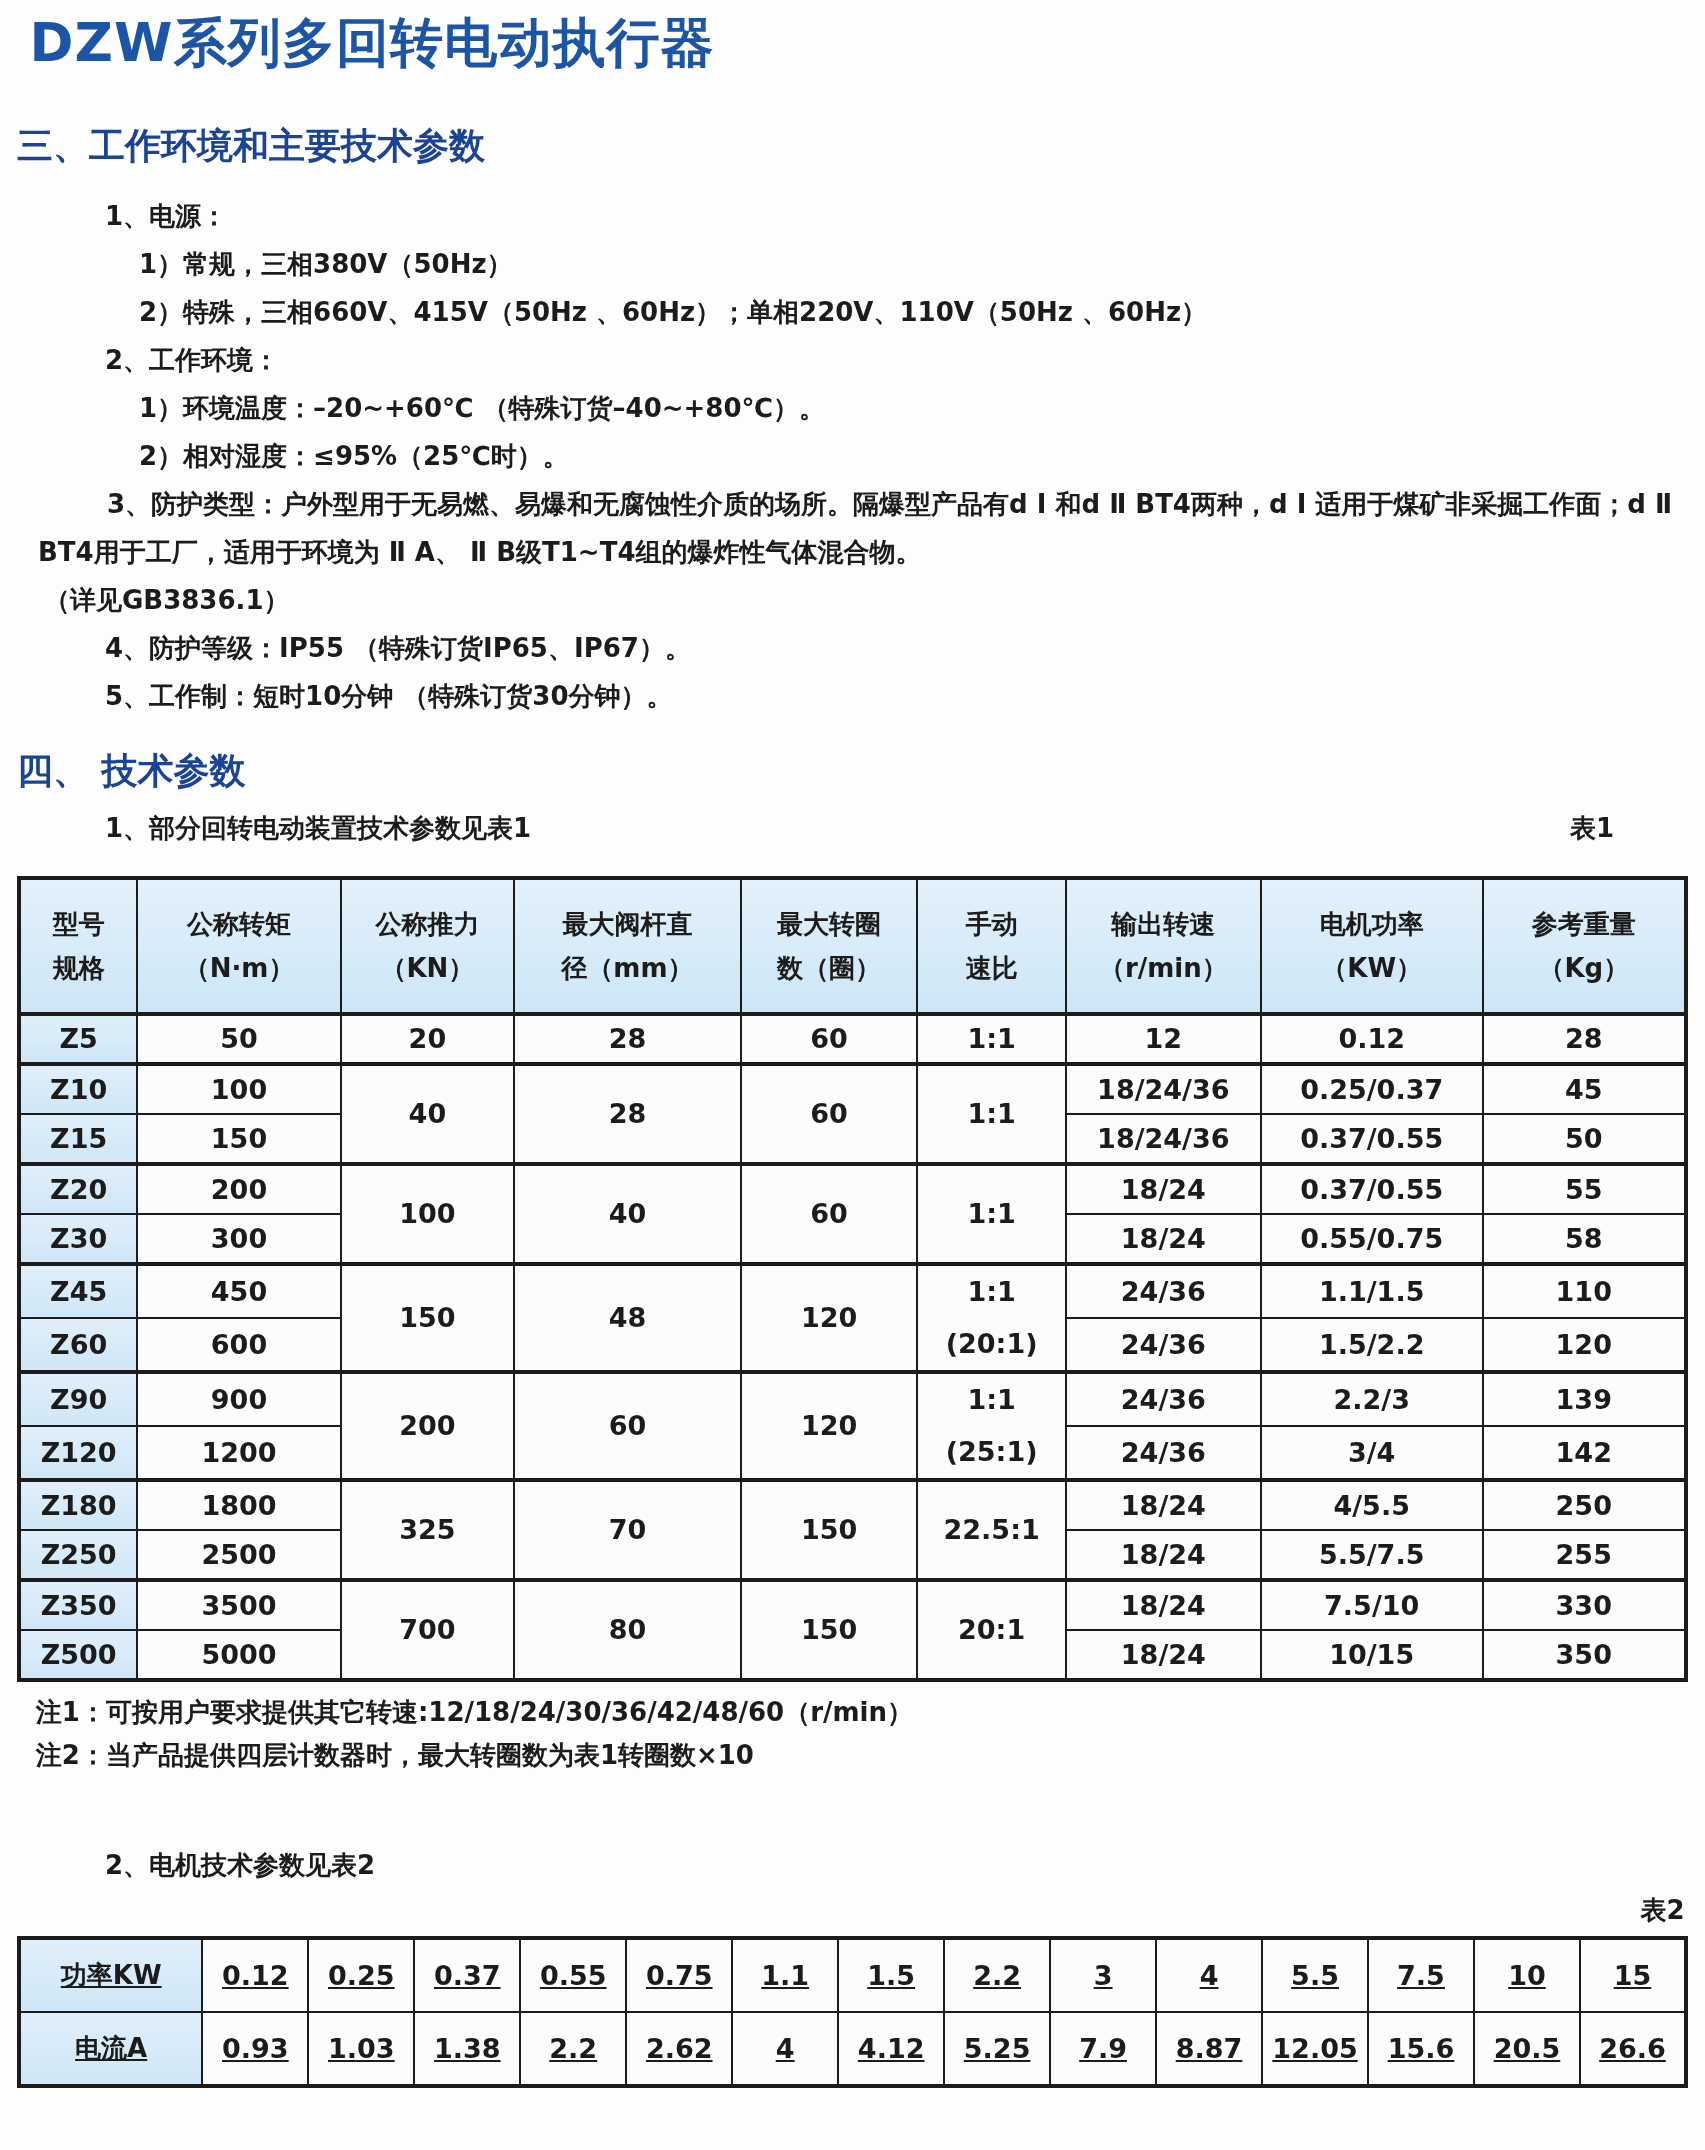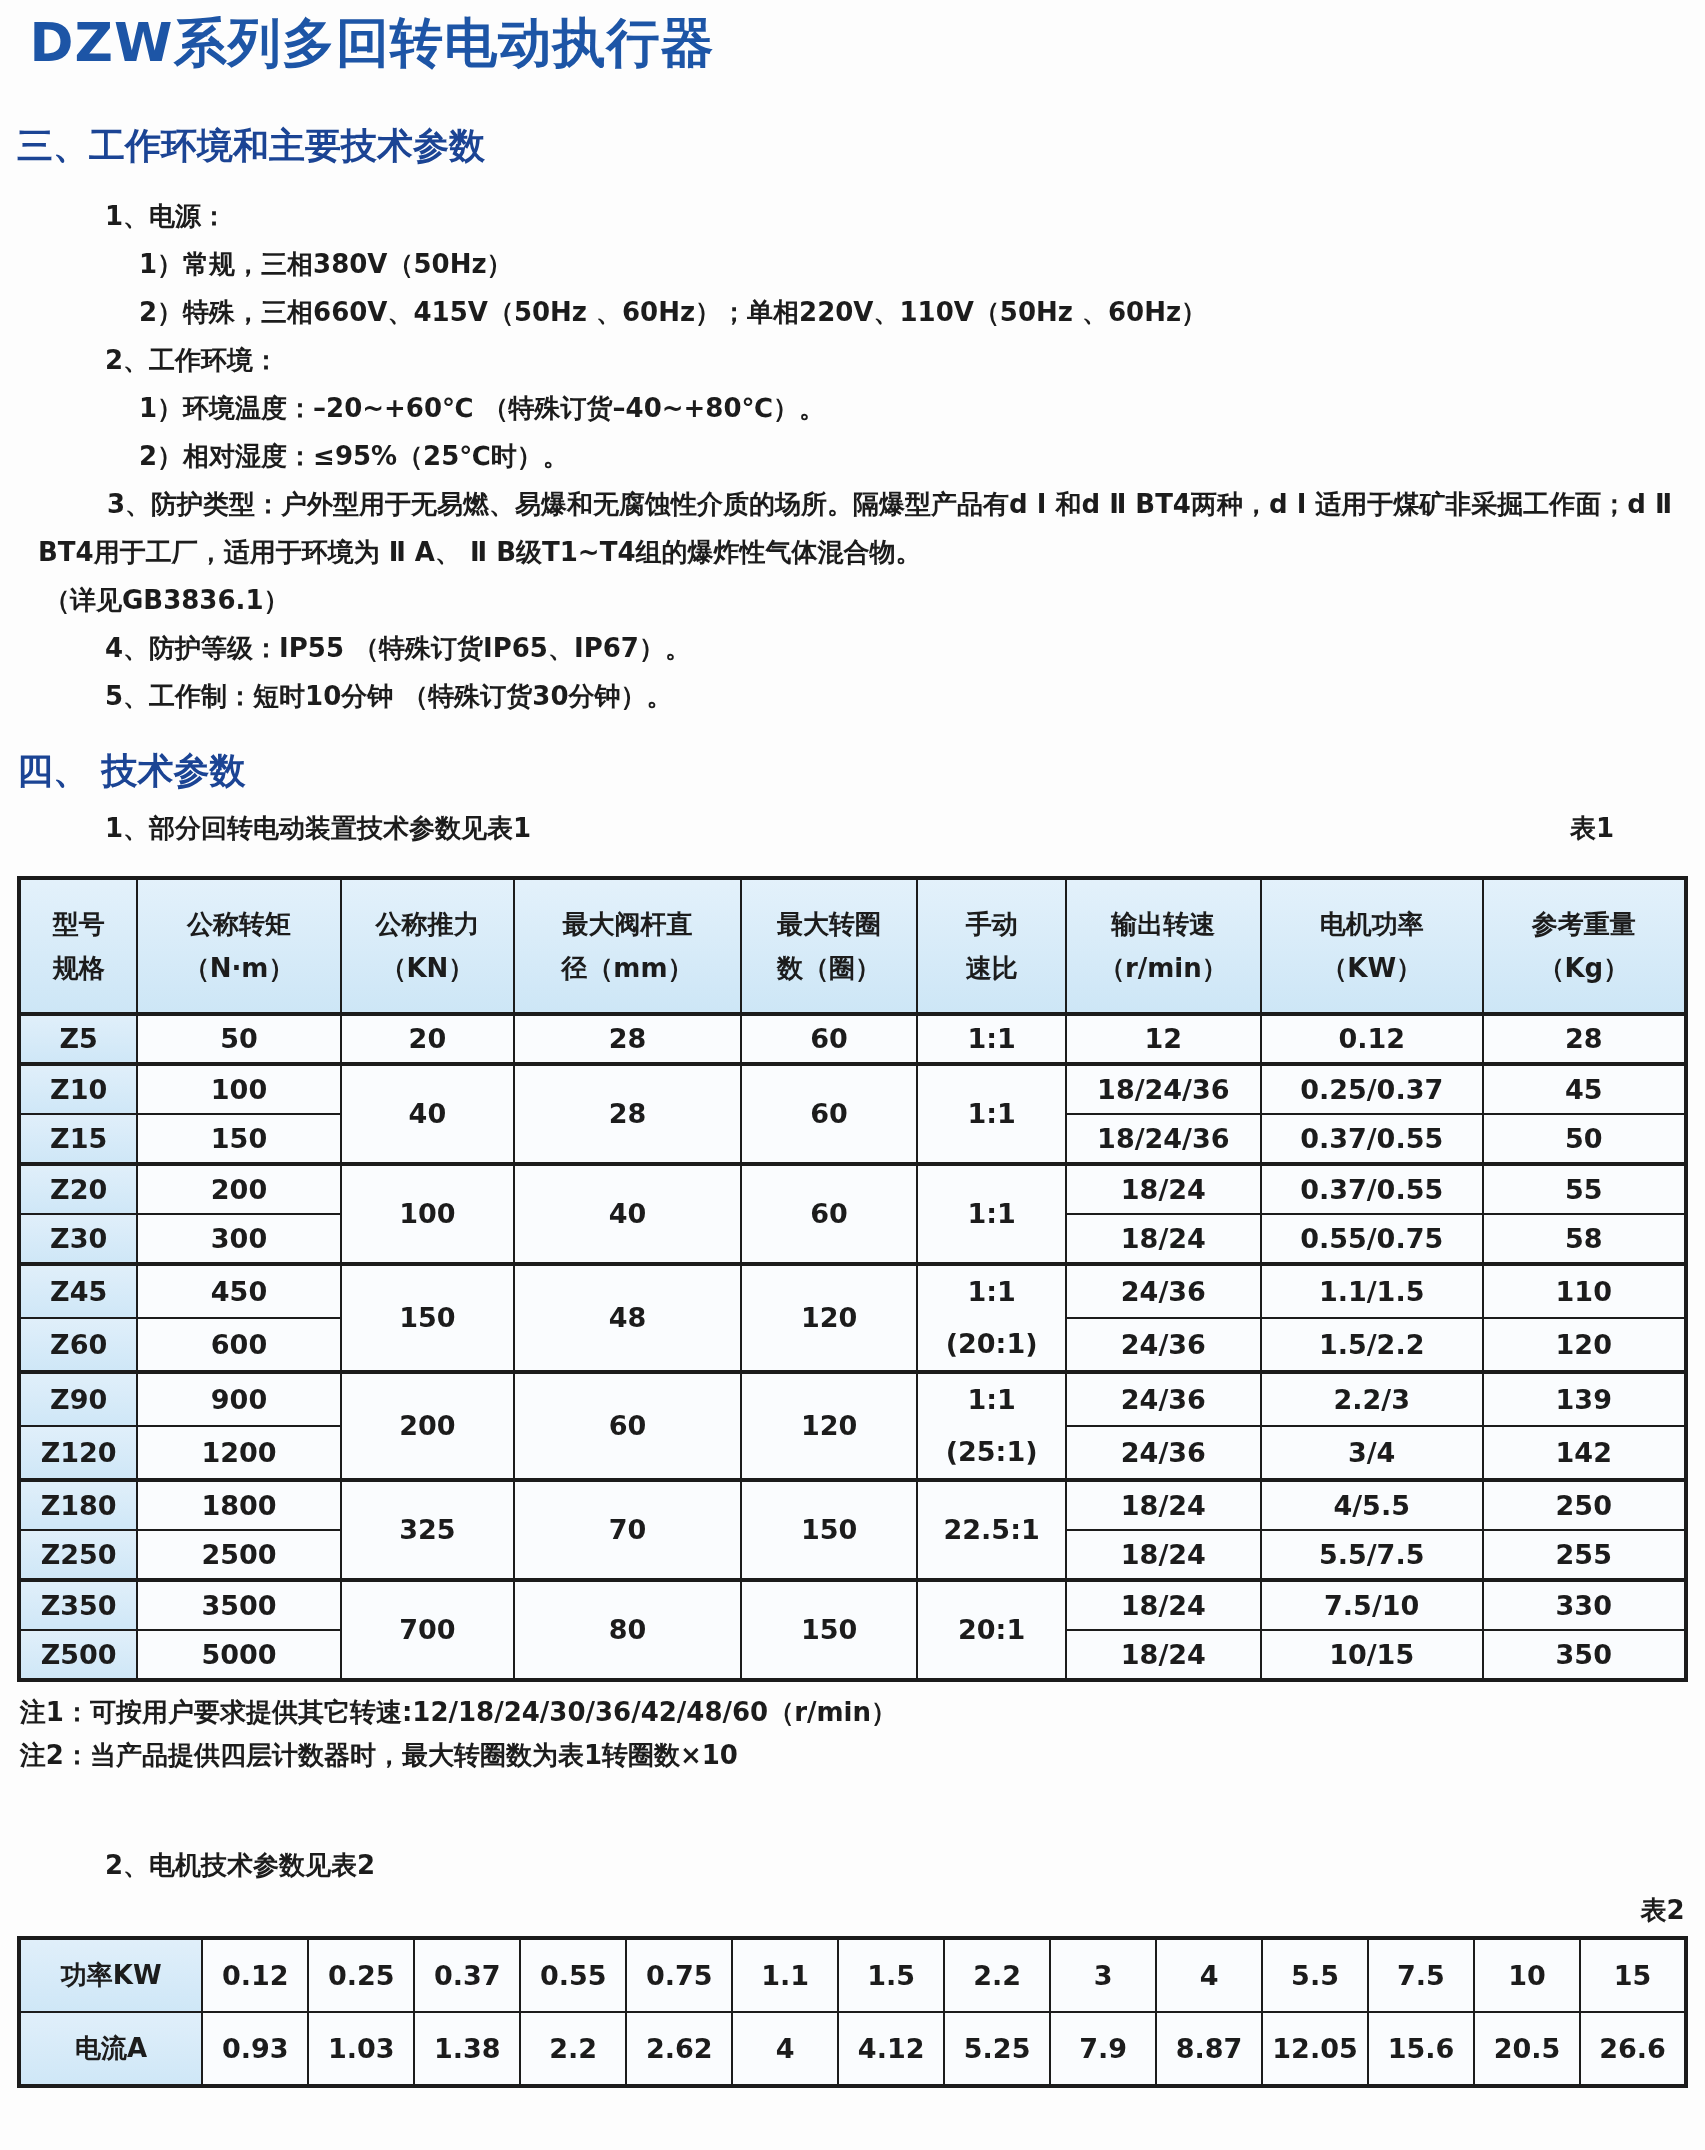--- a/index.html
+++ b/index.html
@@ -39,21 +39,21 @@
     margin-left:21px;
     text-indent:69px;
   }
   .gb-line{padding-left:27px;}
   .caption-row{display:flex;align-items:flex-end;}
   .caption-row .line{flex:1;}
   .table-label{font-size:26px;line-height:48px;}
   .t1-label{margin-right:74px;}
   .t2-label-row{text-align:right;margin-right:3.4px;font-size:26px;line-height:42px;}
   .note{font-size:26px;line-height:43px;padding-left:2.8px;white-space:pre-wrap;}
-  .notes{margin-top:9px;}
+  .notes{margin-top:9px;margin-left:16px;}
   .sub2{margin-top:64px;}
 
   table{
     border-collapse:collapse;
     table-layout:fixed;
     width:1671px;
     background:var(--cell-bg);
   }
   #table1{margin-top:24px;border:4.5px solid var(--border);}
   #table2{margin-top:5.7px;border:4.5px solid var(--border);}
@@ -77,20 +77,21 @@
   #table1 tbody td.model{
     background:linear-gradient(180deg,#e0effa,#cfe7f7);
   }
   #table1 tr.group-top td{border-top:4.5px solid var(--border);}
   #table1 td.split{padding:0;}
   #table1 td.split div{height:52px;line-height:52px;}
   #table2 td{
     height:74px;
     font-size:27px;
     background:var(--cell-bg);
+    text-decoration:underline;
   }
   #table2 td.label{
     background:linear-gradient(180deg,#e0effa,#cfe7f7);
     font-size:26px;
   }
 </style>
 </head>
 <body>
 
 <h1 class="page-title">DZW系列多回转电动执行器</h1>

